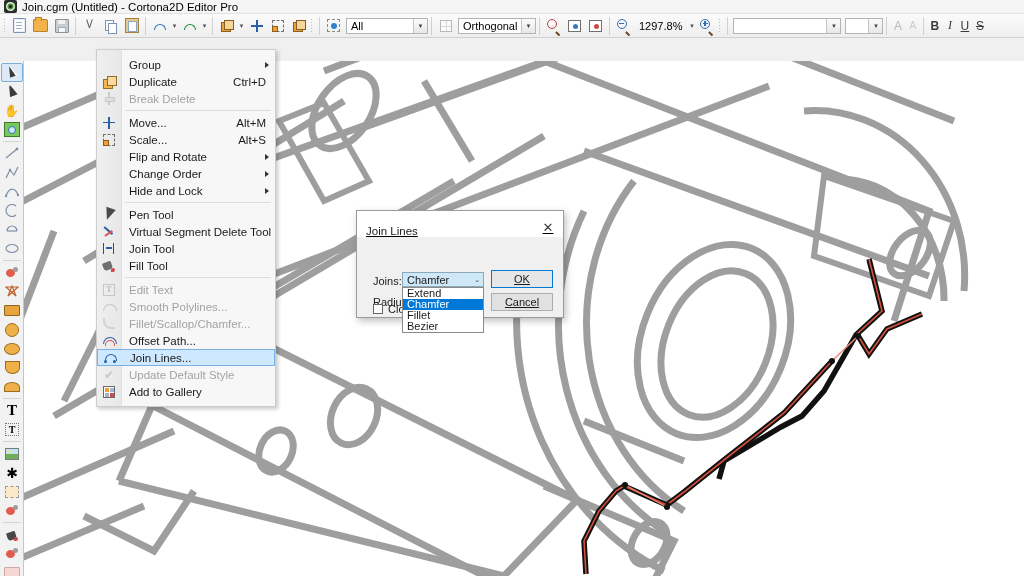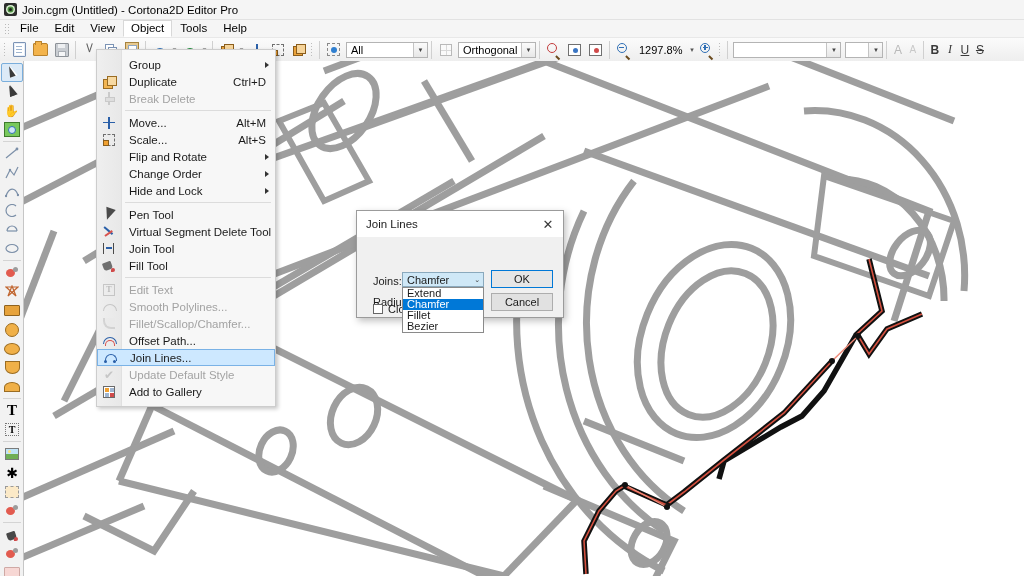--- a/index.html
+++ b/index.html
@@ -5,21 +5,21 @@
   html,body{margin:0;padding:0;}
   body{
     width:1024px;height:576px;overflow:hidden;
     font-family:"Liberation Sans", sans-serif;
     font-size:11px;color:#000;background:#f0f0f0;
     -webkit-font-smoothing:antialiased;
   }
   .app{position:relative;width:1024px;height:576px;}
 
   
-  .titlebar{height:20px;background:#f5f5f5;border-bottom:1px solid #e2e2e2;
+  .titlebar{height:14px;background:#f5f5f5;border-bottom:1px solid #e2e2e2;
     display:flex;align-items:center;padding:0 4px;box-sizing:border-box;}
   .app-icon{width:13px;height:13px;border-radius:2px;flex:0 0 auto;margin-right:5px;
     background:#2d2d2d;position:relative;}
   .app-icon:before{content:"";position:absolute;left:2px;top:2px;width:9px;height:9px;
     border-radius:50%;background:#4a8f3c;box-shadow:inset 0 0 0 1.5px #d9e8d2;}
   .app-icon:after{content:"";position:absolute;left:5px;top:5px;width:3px;height:3px;
     border-radius:50%;background:#1d1d1d;}
   .title-text{font-size:11.5px;color:#000;white-space:nowrap;}
 
   
@@ -258,62 +258,53 @@
     background:#fff;position:relative;}
   .mi-gallery:before{content:"";position:absolute;left:1px;top:1px;width:4px;height:4px;
     background:#f0a030;box-shadow:5px 0 0 #9fb5d0,0 5px 0 #9fb5d0;}
   .mi-gallery:after{content:"";position:absolute;left:6px;top:6px;width:4px;height:4px;
     background:#d04a4a;}
 
   
   .dialog{position:absolute;left:356px;top:210px;width:208px;height:108px;
     background:#f0f0f0;border:1px solid #9b9b9b;box-shadow:2px 3px 7px rgba(0,0,0,.25);
     z-index:50;box-sizing:border-box;}
-  .dlg-title{height:26px;background:#fff;display:flex;align-items:center;
-    padding:0 4px 0 9px;box-sizing:border-box;}
+  .dlg-title{height:26px;background:#fff;display:flex;align-items:flex-end;
+    padding:0 4px 0 9px;box-sizing:border-box;text-decoration:underline;}
   .dlg-title .t{flex:1;font-size:11.5px;color:#1c1c1c;}
   .dlg-close{width:22px;height:20px;display:flex;align-items:center;justify-content:center;
     font-size:13px;color:#3a3a3a;line-height:1;}
   .dlg-body{position:relative;height:82px;}
   .f-label{position:absolute;font-size:11px;color:#1a1a1a;}
   .combo{position:absolute;left:45px;top:35px;width:82px;height:15px;
     background:#cfe8f7;border:1px solid #8aa9bd;box-sizing:border-box;
     display:flex;align-items:center;padding-left:4px;font-size:11px;color:#1a1a1a;}
   .combo .arw{position:absolute;right:3px;top:3px;font-size:7px;color:#3b3b3b;}
   .listbox{position:absolute;left:45px;top:50px;width:82px;background:#fff;
     border:1px solid #8a8a8a;box-sizing:border-box;z-index:60;}
   .lopt{height:11px;font-size:11px;line-height:11px;padding-left:4px;color:#1a1a1a;}
   .lopt.sel{background:#0078d7;color:#fff;}
   .chk-wrap{position:absolute;left:16px;top:66px;display:flex;align-items:center;}
   .chk{width:10px;height:10px;background:#fff;border:1px solid #666;box-sizing:border-box;}
   .chk-lbl{font-size:11px;margin-left:5px;color:#1a1a1a;}
   .dlg-btn{position:absolute;width:62px;height:18px;background:#e1e1e1;
     border:1px solid #adadad;box-sizing:border-box;display:flex;align-items:center;
-    justify-content:center;font-size:11px;color:#1a1a1a;}
+    justify-content:center;font-size:11px;color:#1a1a1a;text-decoration:underline;}
   .dlg-btn.primary{border:1px solid #0078d7;background:#e6e6e6;}
 </style>
 </head>
 <body>
 
 <div class="app">
 
   <div class="titlebar">
     <div class="app-icon"></div>
     <div class="title-text">Join.cgm (Untitled) - Cortona2D Editor Pro</div>
   </div>
 
-  <div class="menubar">
-    <div class="grip"></div>
-    <div class="menu-item">File</div>
-    <div class="menu-item">Edit</div>
-    <div class="menu-item">View</div>
-    <div class="menu-item open">Object</div>
-    <div class="menu-item">Tools</div>
-    <div class="menu-item">Help</div>
-  </div>
 
   <div class="toolbar">
     <div class="tb-grip"></div>
     <div class="tb-btn">
         <span class="g-doc"></span>
       </div>
     <div class="tb-btn">
         <span class="g-folder"></span>
       </div>
     <div class="tb-btn">

